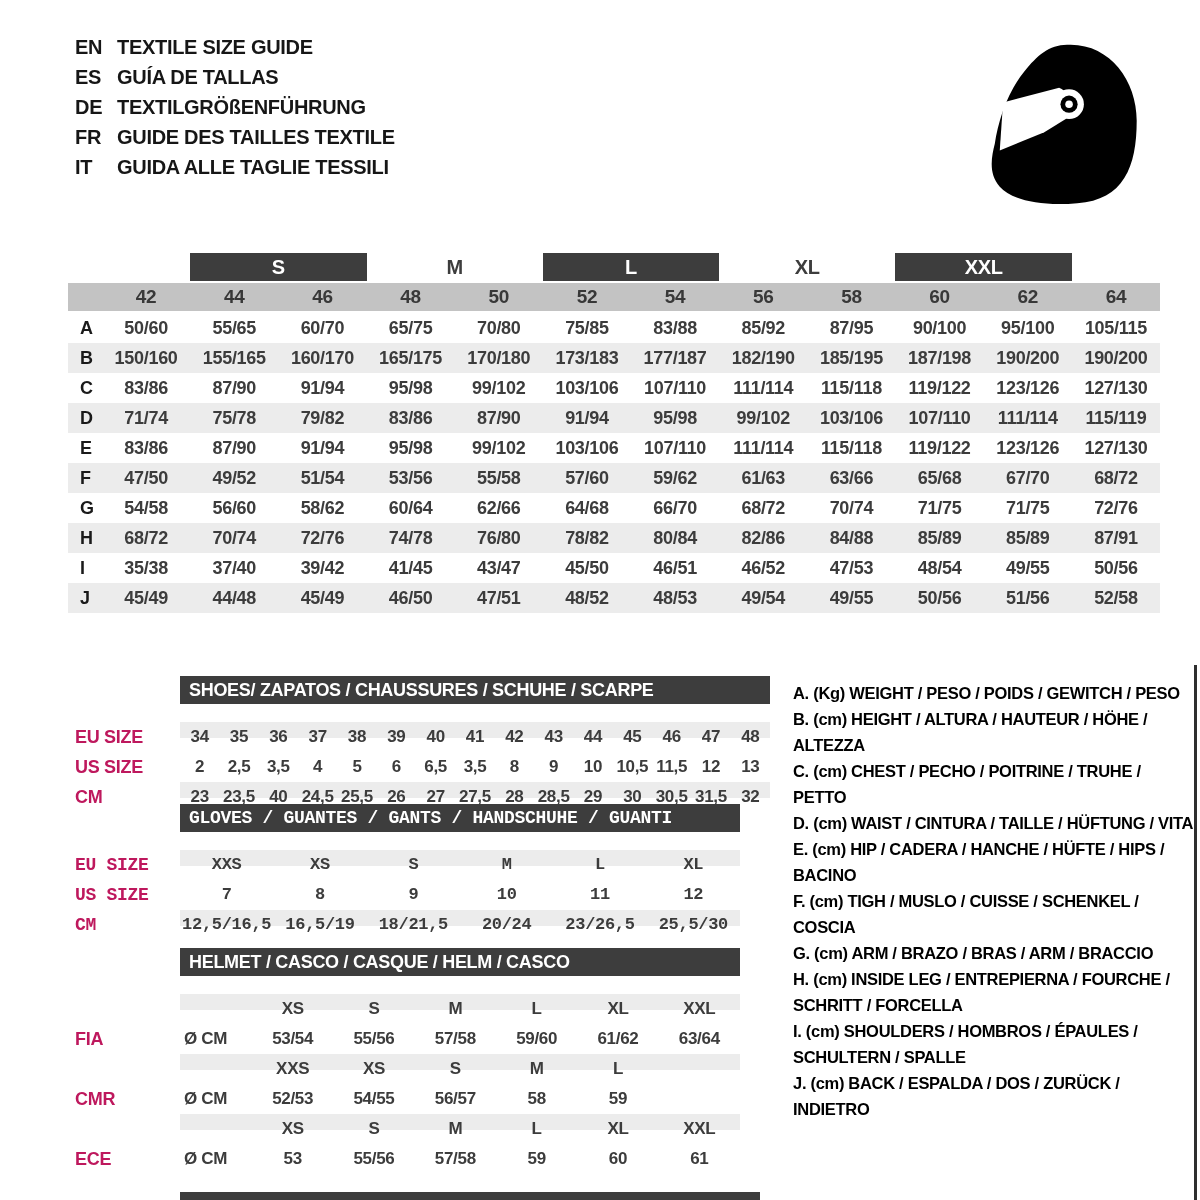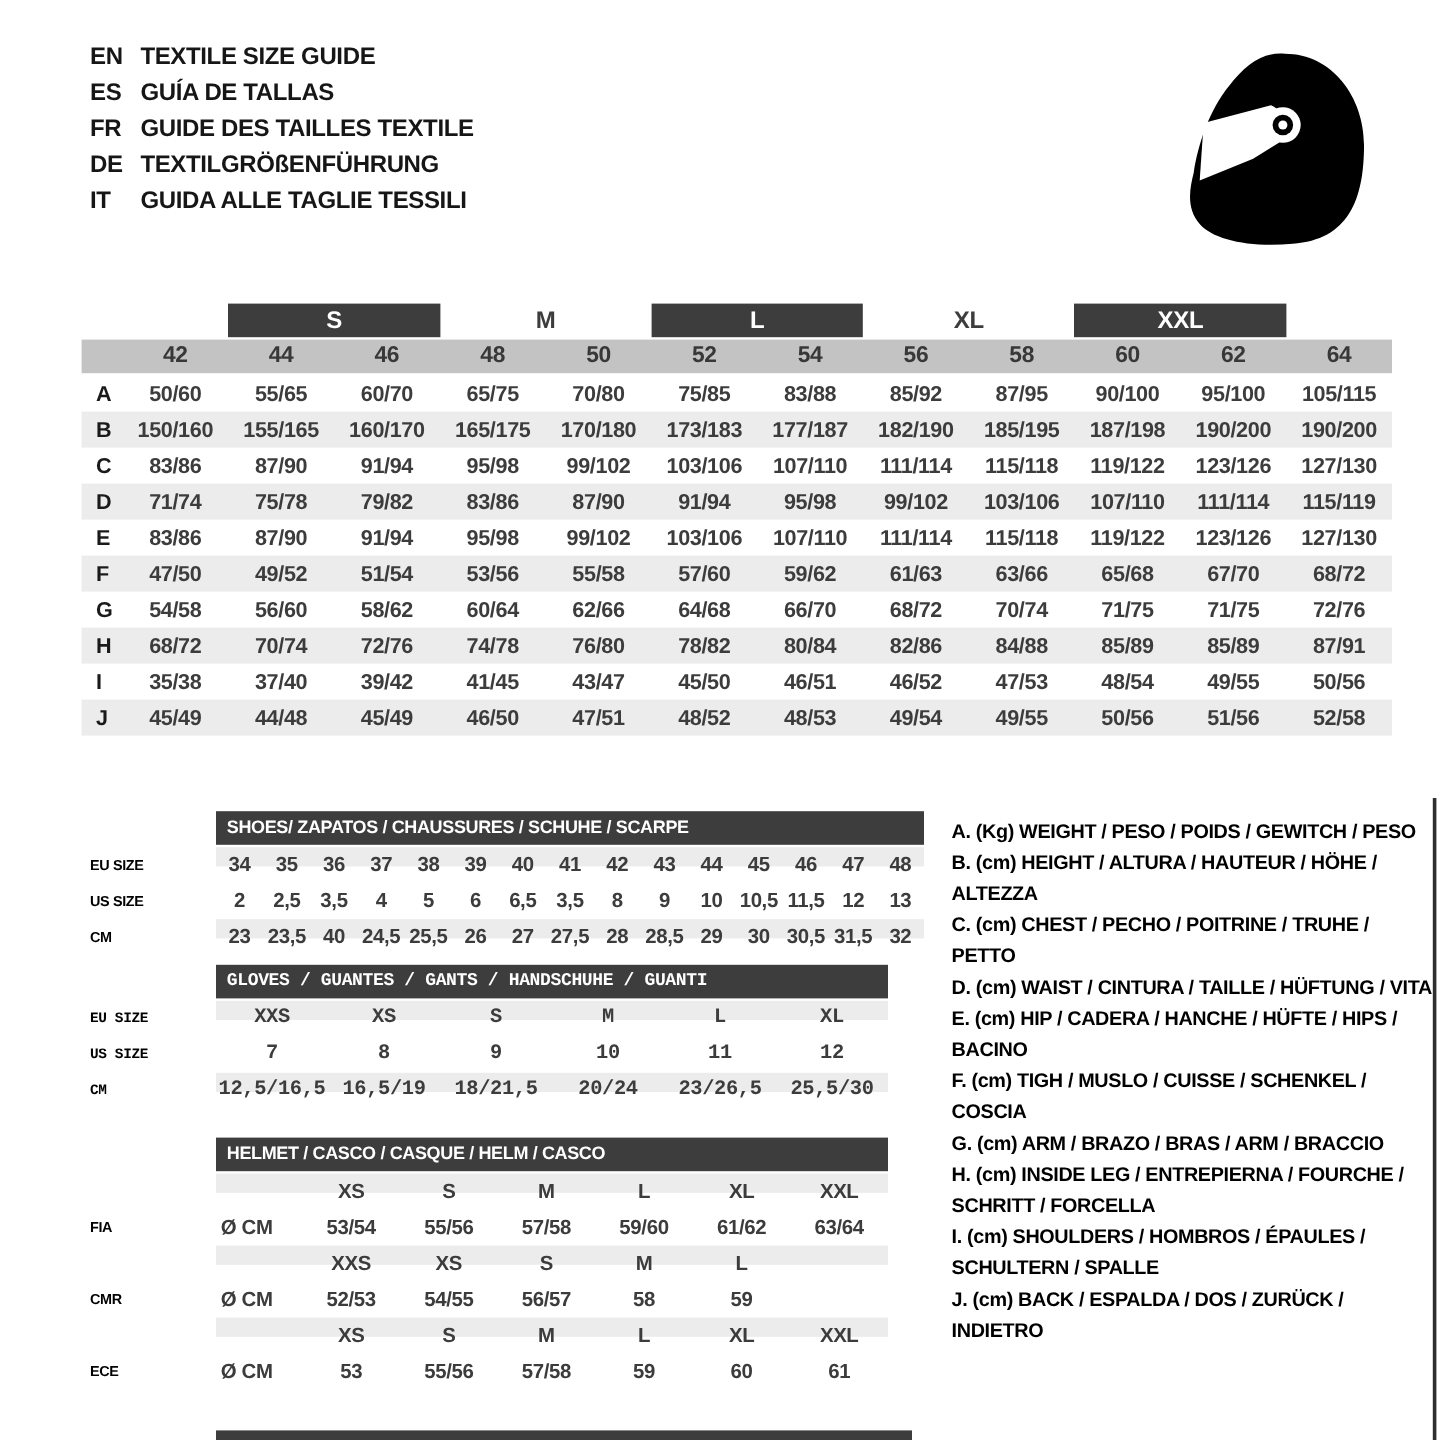--- a/index.html
+++ b/index.html
@@ -22,23 +22,23 @@
   .num-row .cell{line-height:28px;font-size:19px;}
   .data-row{height:30px;line-height:30px;}
   .stripe{background:#ececec;}
   .cell{text-align:center;}
   .row-label{text-align:left;padding-left:12px;color:#1a1a1a;}
   
   .section{position:absolute;left:75px;display:grid;}
   #shoes-section{top:676px;grid-template-columns:105px 590px;}
   #gloves-section{top:804px;grid-template-columns:105px 560px;font-family:Liberation Mono, monospace;}
   #helmet-section{top:948px;grid-template-columns:105px 560px;}
-  .sec-title{grid-column:2;height:28px;margin-bottom:2px;background:#3d3d3d;color:#ffffff;
-             line-height:28px;padding-left:9px;font-size:15px;}
-  .sec-label{height:30px;line-height:30px;font-size:12px;color:#000000;}
+  .sec-title{grid-column:2;height:28px;margin-bottom:18px;background:#3d3d3d;color:#ffffff;
+             line-height:28px;padding-left:9px;font-size:18px;}
+  .sec-label{height:30px;line-height:30px;font-size:18px;color:#be185d;}
   .sec-row{display:grid;height:16px;line-height:30px;font-size:17px;}
   .shoes-cols{grid-template-columns:repeat(15,1fr);}
   .gloves-cols{grid-template-columns:repeat(6,1fr);}
   .helmet-cols{grid-template-columns:72px repeat(6,1fr);}
   .unit-cell{text-align:left;padding-left:4px;}
   
   .legend{position:absolute;left:793px;top:680px;width:402px;font-size:16.5px;line-height:26px;color:#000000;}
   
   .right-line{position:absolute;left:1194px;top:665px;width:3px;height:535px;background:#2e2e2e;}
   .bottom-bar{position:absolute;left:180px;top:1192px;width:580px;height:8px;background:#3d3d3d;}
@@ -51,26 +51,26 @@
   <div class="langs">
       <div class="lang-row">
         <span class="lang-code">EN</span>
         <span class="lang-title">TEXTILE SIZE GUIDE</span>
       </div>
       <div class="lang-row">
         <span class="lang-code">ES</span>
         <span class="lang-title">GUÍA DE TALLAS</span>
       </div>
       <div class="lang-row">
+        <span class="lang-code">DE</span>
+        <span class="lang-title">TEXTILGRÖßENFÜHRUNG</span>
+      </div>
+      <div class="lang-row">
         <span class="lang-code">FR</span>
         <span class="lang-title">GUIDE DES TAILLES TEXTILE</span>
-      </div>
-      <div class="lang-row">
-        <span class="lang-code">DE</span>
-        <span class="lang-title">TEXTILGRÖßENFÜHRUNG</span>
       </div>
       <div class="lang-row">
         <span class="lang-code">IT</span>
         <span class="lang-title">GUIDA ALLE TAGLIE TESSILI</span>
       </div>
     </div>
 
   <svg class="helmet-svg" viewBox="0 0 100 100" aria-hidden="true">
     <path fill="#000000" d="M58 2 C 82 2 98 24 98 48 C 98 76 90 96 62 98 C 40 100 22 96 15 88 C 8 80 10 70 12 62 C 14 48 20 30 30 18 C 38 8 46 1 58 2 Z"></path>
     <path fill="#ffffff" d="M17 37 L51 28 C 58 31 60 40 55 47 L 42 55 L 15 66 Z"></path>

